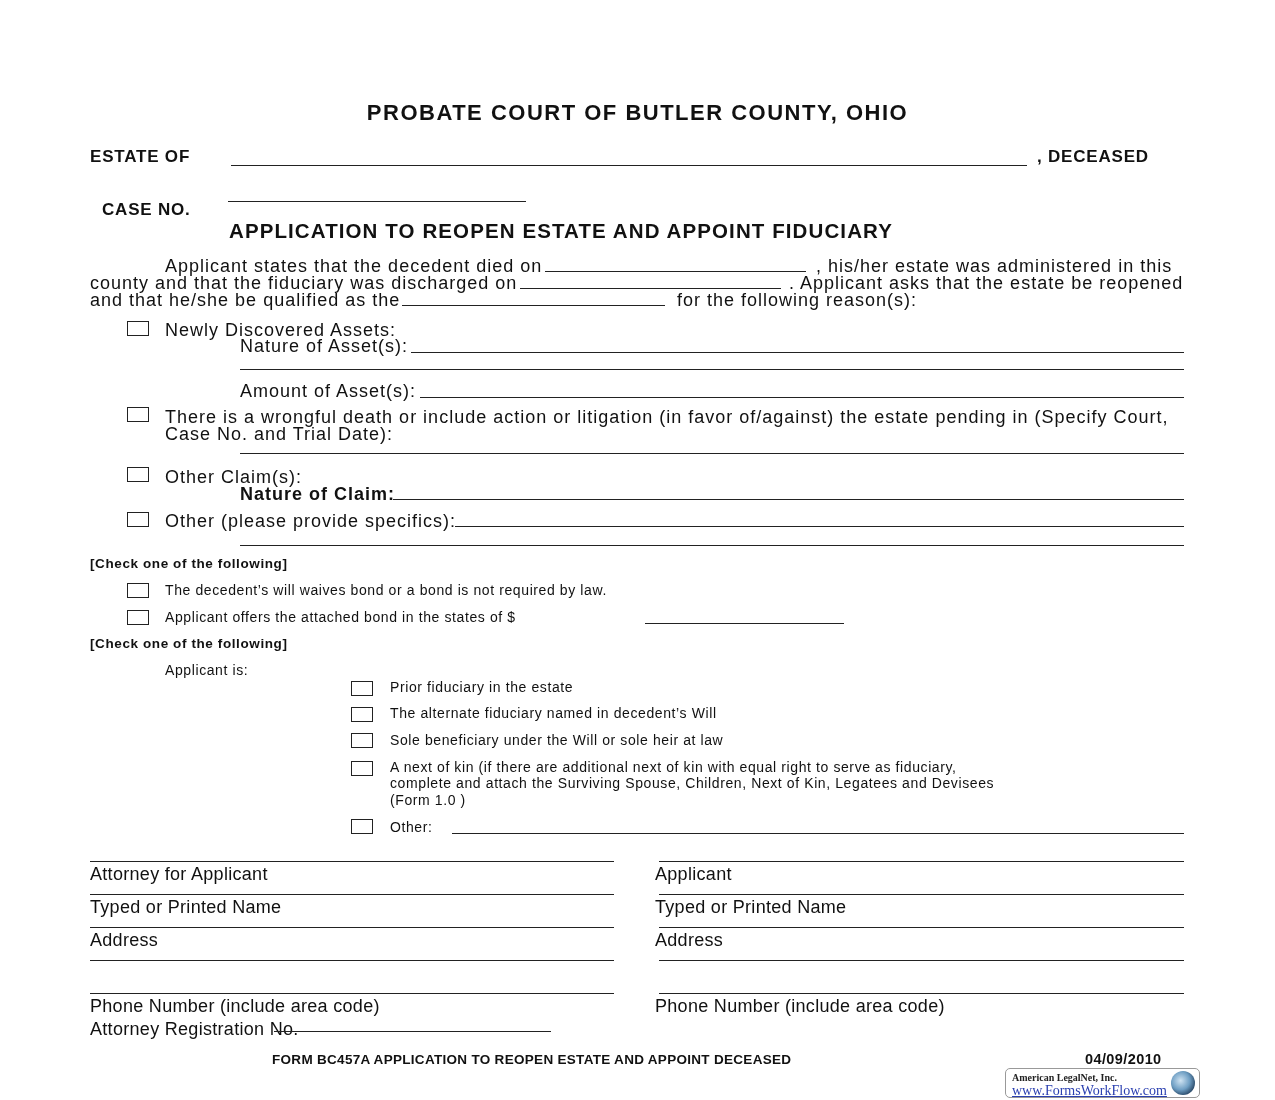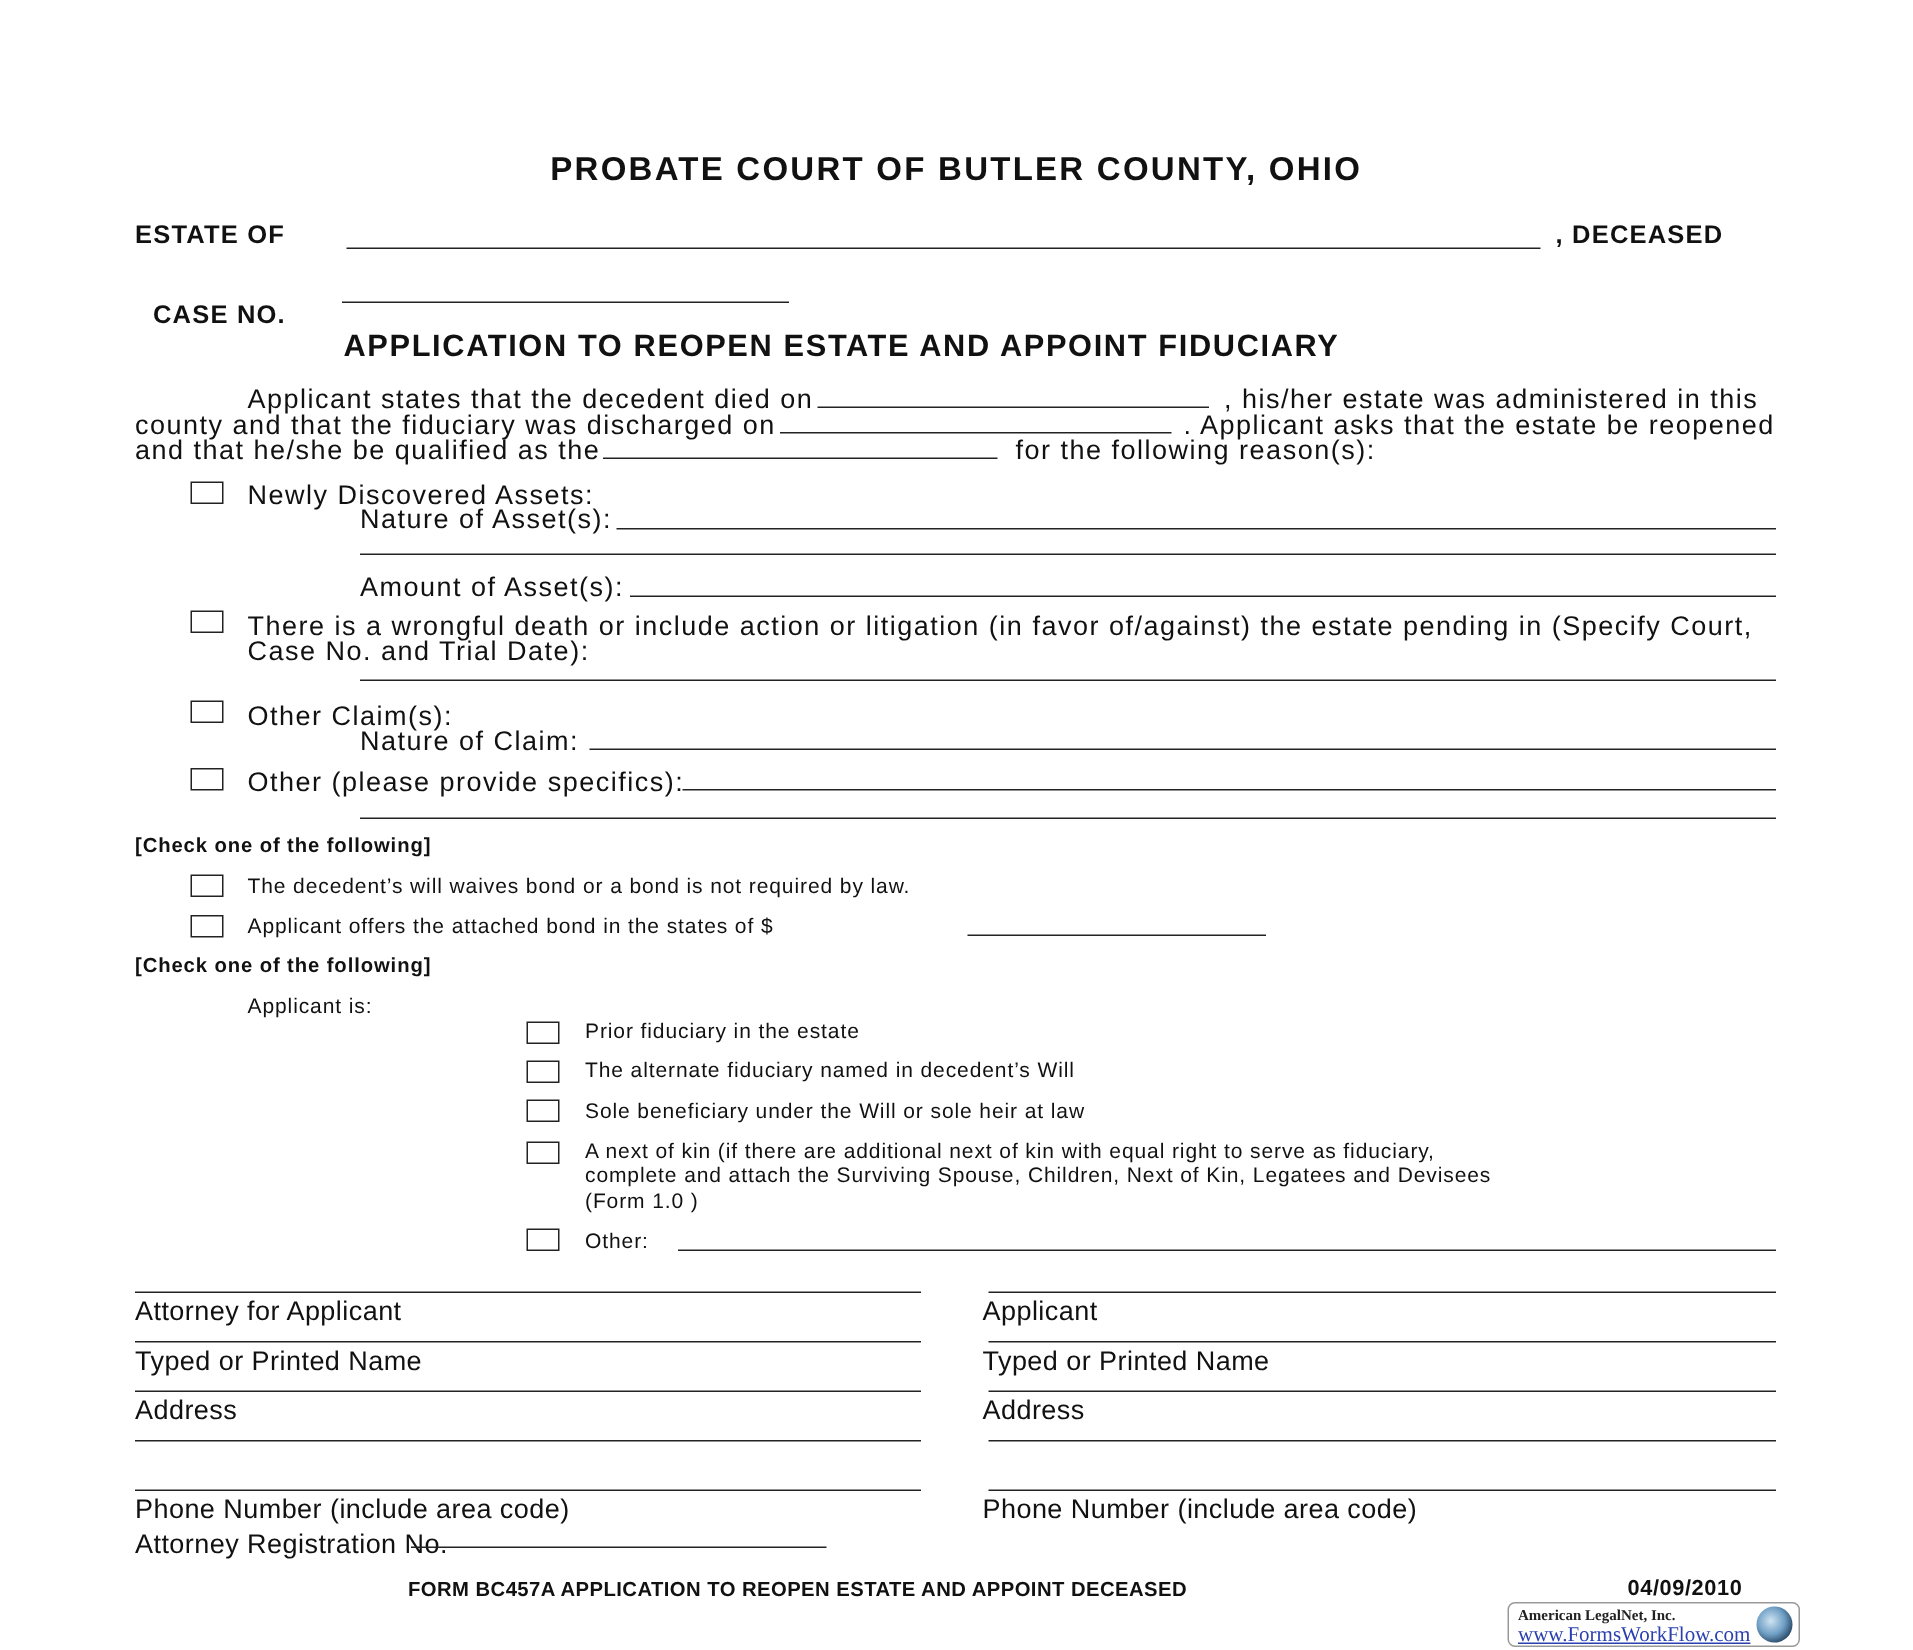--- a/index.html
+++ b/index.html
@@ -57,21 +57,21 @@
 <div class="abs body" style="left:240px;top:381px;">Amount of Asset(s):</div>
 <div class="line" style="left:420px;top:397px;width:764px;"></div>
 
 <div class="cb" style="left:127px;top:407px;"></div>
 <div class="abs body" style="left:165px;top:407px;">There is a wrongful death or include action or litigation (in favor of/against) the estate pending in (Specify Court,</div>
 <div class="abs body" style="left:165px;top:424px;">Case No. and Trial Date):</div>
 <div class="line" style="left:240px;top:453px;width:944px;"></div>
 
 <div class="cb" style="left:127px;top:467px;"></div>
 <div class="abs body" style="left:165px;top:467px;">Other Claim(s):</div>
-<div class="abs body" style="left:240px;top:484px;">Nature of Claim:</div>
+<div class="abs body" style="left:240px;top:484px;font-weight:bold;">Nature of Claim:</div>
 <div class="line" style="left:393px;top:499px;width:791px;"></div>
 
 <div class="cb" style="left:127px;top:512px;"></div>
 <div class="abs body" style="left:165px;top:511px;">Other (please provide specifics):</div>
 <div class="line" style="left:455px;top:526px;width:729px;"></div>
 <div class="line" style="left:240px;top:545px;width:944px;"></div>
 
 <div class="abs bold-sm" style="left:90px;top:556px;">[Check one of the following]</div>
 <div class="cb" style="left:127px;top:583px;"></div>
 <div class="abs narrow" style="left:165px;top:582px;">The decedent’s will waives bond or a bond is not required by law.</div>

